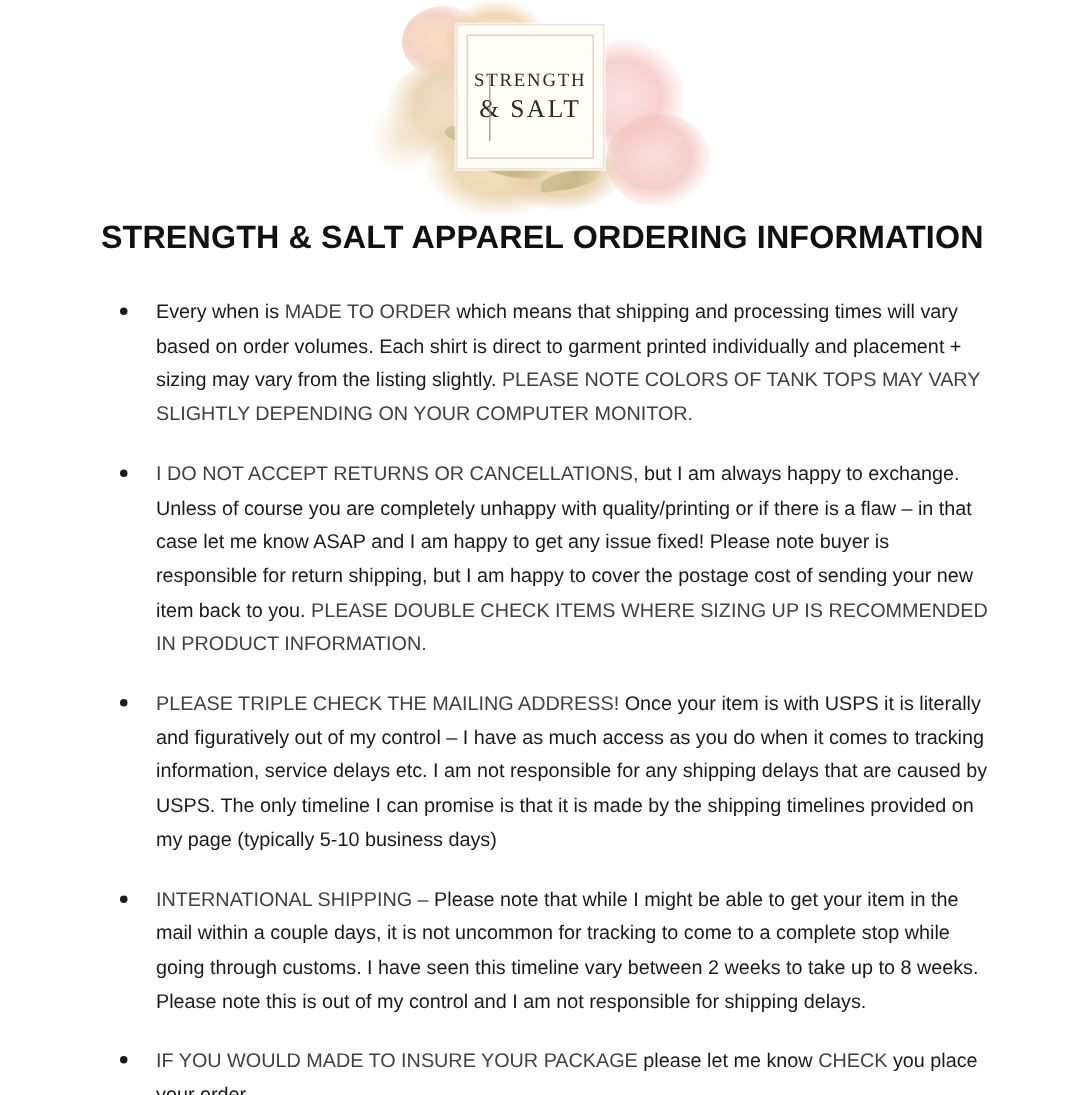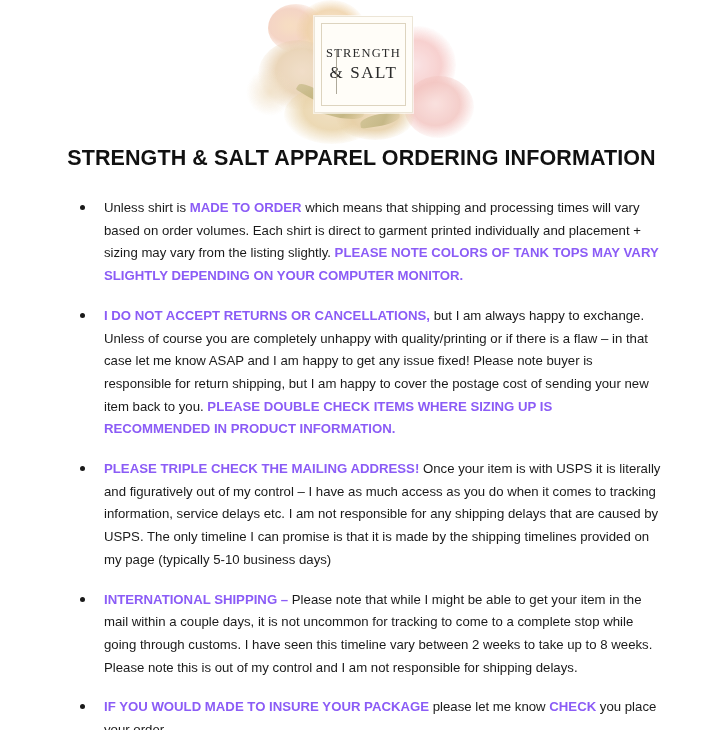--- a/index.html
+++ b/index.html
@@ -78,21 +78,21 @@
     background: linear-gradient(120deg, #cbbf8f 0%, #b9ad76 60%, rgba(200,190,140,0) 100%);
     border-radius: 60% 10% 60% 10%;
     opacity: 0.75;
   }
   .l1 { left: 318px; top: 104px; width: 46px; height: 14px; transform: rotate(14deg); }
   .l2 { left: 360px; top: 114px; width: 40px; height: 12px; transform: rotate(-8deg); }
   .l3 { left: 296px; top: 88px; width: 34px; height: 11px; transform: rotate(32deg); }
 
   .logo-card {
     position: absolute;
-    left: 314px;
+    left: 304px;
     top: 16px;
     width: 97px;
     height: 95px;
     background: #fffdf8;
     border: 1px solid #ece5d6;
     box-shadow: 0 0 0 1px rgba(255,255,255,0.6);
     z-index: 5;
   }
   .logo-inner {
     position: absolute;
@@ -164,22 +164,22 @@
     content: "";
     position: absolute;
     left: 4px;
     top: 8px;
     width: 5px;
     height: 5px;
     border-radius: 50%;
     background: #1a1a1a;
   }
   .hl {
-    color: #8b5cf6;
-    font-weight: bold;
+    color: #404040;
+    font-weight: normal;
   }
 </style>
 </head>
 <body>
 
 <div class="page">
 
   <div class="logo-area">
     <div class="floral f1"></div>
     <div class="floral f2"></div>
@@ -201,21 +201,21 @@
       </div>
     </div>
   </div>
 
   <h1 class="doc-title">STRENGTH &amp; SALT APPAREL ORDERING INFORMATION</h1>
 
   <div class="content">
     <ul class="bullets">
 
       <li>
-        <span>Unless shirt is </span><span class="hl">MADE TO ORDER</span><span> which means that shipping and processing times will vary based on order volumes. Each shirt is direct to garment printed individually and placement + sizing may vary from the listing slightly. </span><span class="hl">PLEASE NOTE COLORS OF TANK TOPS MAY VARY SLIGHTLY DEPENDING ON YOUR COMPUTER MONITOR.</span>
+        <span>Every when is </span><span class="hl">MADE TO ORDER</span><span> which means that shipping and processing times will vary based on order volumes. Each shirt is direct to garment printed individually and placement + sizing may vary from the listing slightly. </span><span class="hl">PLEASE NOTE COLORS OF TANK TOPS MAY VARY SLIGHTLY DEPENDING ON YOUR COMPUTER MONITOR.</span>
       </li>
 
       <li>
         <span class="hl">I DO NOT ACCEPT RETURNS OR CANCELLATIONS,</span><span> but I am always happy to exchange. Unless of course you are completely unhappy with quality/printing or if there is a flaw – in that case let me know ASAP and I am happy to get any issue fixed! Please note buyer is responsible for return shipping, but I am happy to cover the postage cost of sending your new item back to you. </span><span class="hl">PLEASE DOUBLE CHECK ITEMS WHERE SIZING UP IS RECOMMENDED IN PRODUCT INFORMATION.</span>
       </li>
 
       <li>
         <span class="hl">PLEASE TRIPLE CHECK THE MAILING ADDRESS!</span><span> Once your item is with USPS it is literally and figuratively out of my control – I have as much access as you do when it comes to tracking information, service delays etc. I am not responsible for any shipping delays that are caused by USPS. The only timeline I can promise is that it is made by the shipping timelines provided on my page (typically 5-10 business days)</span>
       </li>
 

